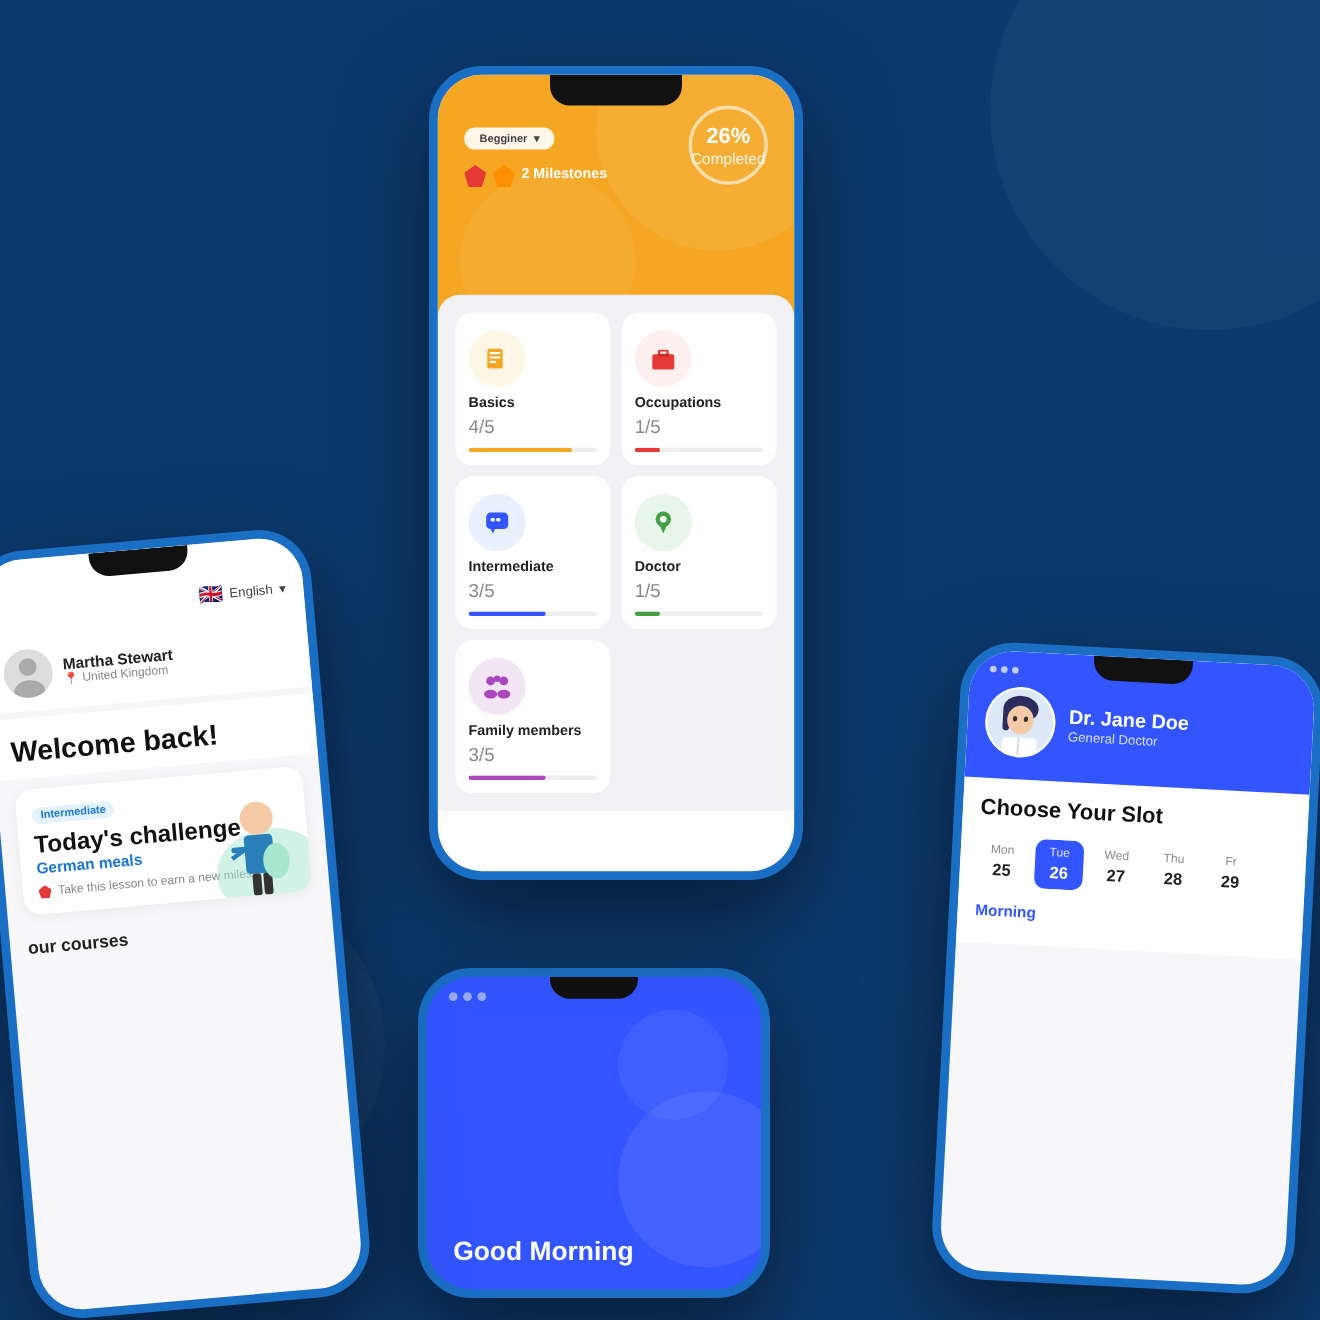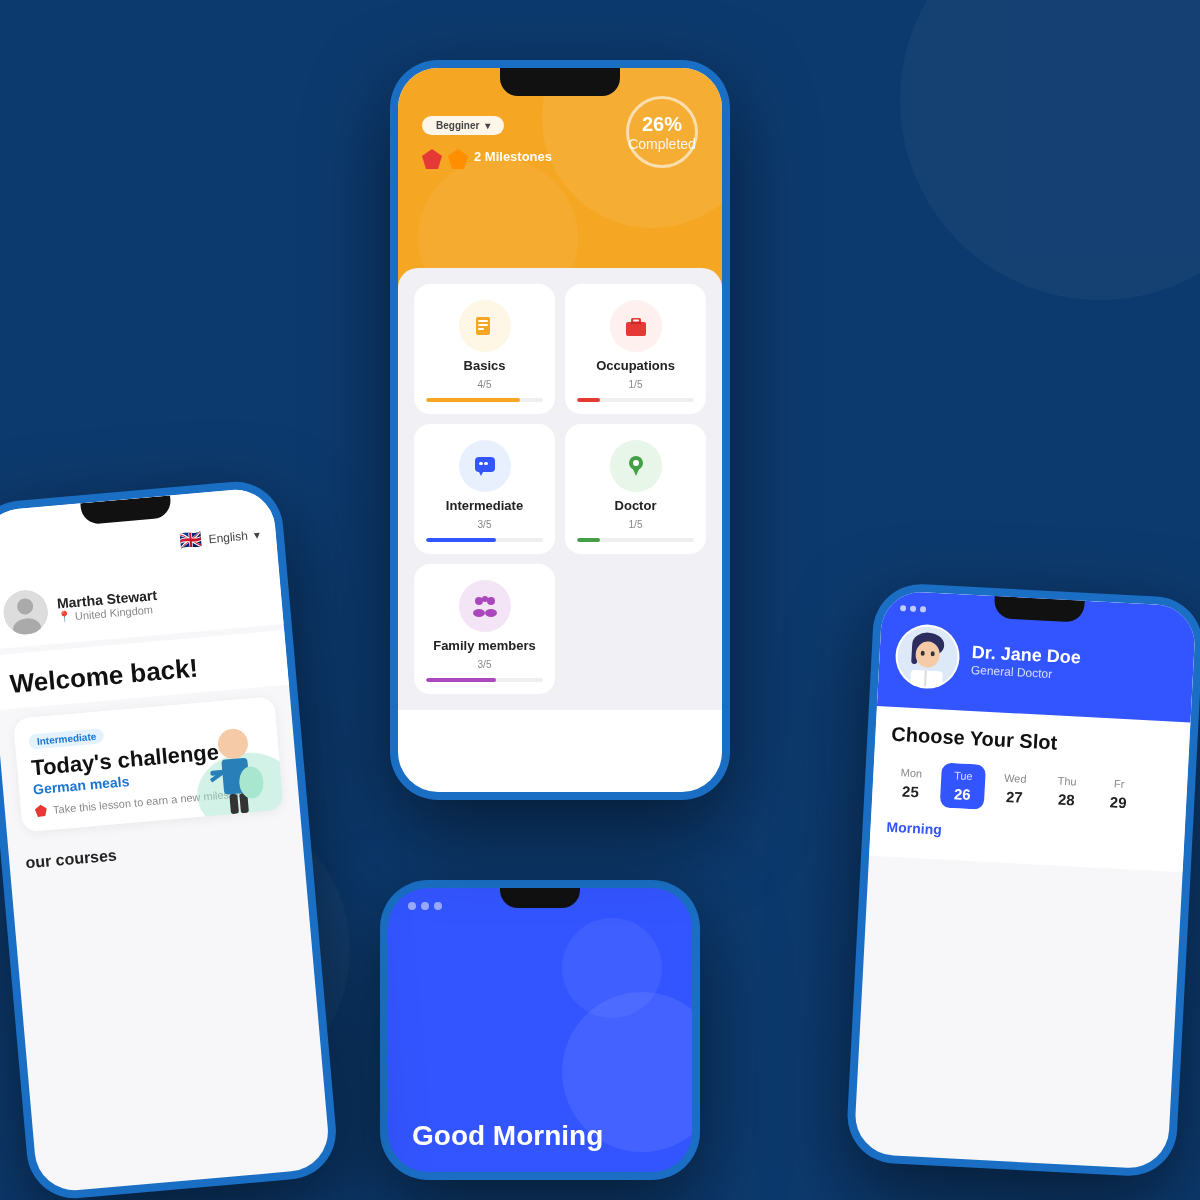--- a/index.html
+++ b/index.html
@@ -141,32 +141,31 @@
       border-radius: 20px 20px 0 0;
       position: relative;
       z-index: 3;
     }
     .cat-card {
       background: #fff;
       border-radius: 16px;
       padding: 16px 12px 12px;
       display: flex;
       flex-direction: column;
-      align-items: center;
       gap: 6px;
     }
     .cat-icon-wrap {
       width: 52px; height: 52px;
       border-radius: 50%;
       background: #f5f5fa;
       display: flex; align-items: center; justify-content: center;
       font-size: 24px;
     }
     .cat-name { font-size: 13px; font-weight: 600; color: #222; }
-    .cat-count { font-size: 10px; color: #888; }
+    .cat-count { font-size: 17px; color: #888; }
     .cat-progress-bar {
       width: 100%;
       height: 4px;
       background: #eee;
       border-radius: 2px;
       overflow: hidden;
       margin-top: 2px;
     }
     .cat-progress-fill {
       height: 100%;
@@ -287,21 +286,21 @@
       bottom: 20px; right: -30px;
     }
     .gm-circle2 {
       position: absolute;
       width: 100px; height: 100px;
       border-radius: 50%;
       background: rgba(255,255,255,0.06);
       top: 30px; right: 30px;
     }
     .gm-title {
-      font-size: 28px;
+      font-size: 24px;
       font-weight: 700;
       color: #fff;
       position: relative;
       z-index: 2;
     }
 
     
     #phone-right {
       width: 330px;
       height: 580px;

